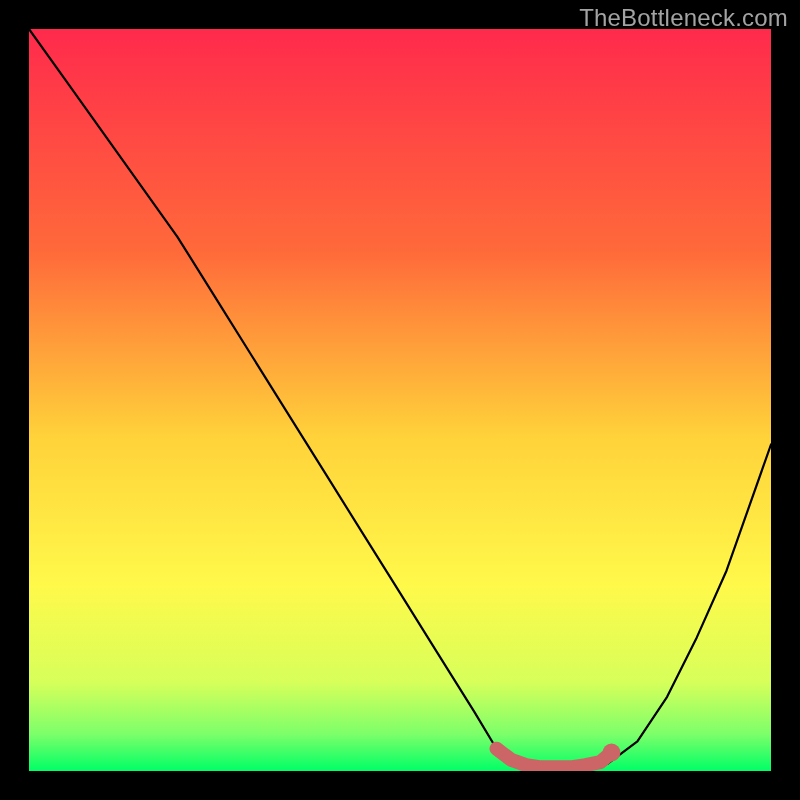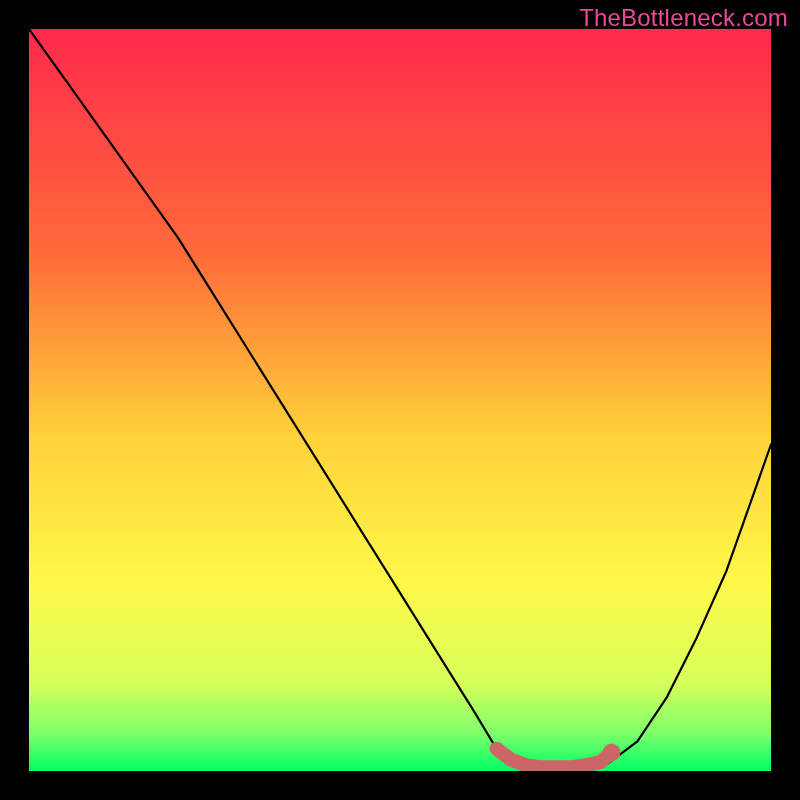--- a/index.html
+++ b/index.html
@@ -24,21 +24,21 @@
     left: 29px;
     top: 29px;
     width: 742px;
     height: 742px;
     overflow: hidden;
   }
   .attribution {
     position: absolute;
     top: 4px;
     right: 12px;
-    color: #ec4899;
+    color: #a3a3a3;
     font-size: 24px;
     font-weight: 400;
     letter-spacing: 0.2px;
     text-align: right;
   }
   svg {
     display: block;
   }
 </style>
 </head>

